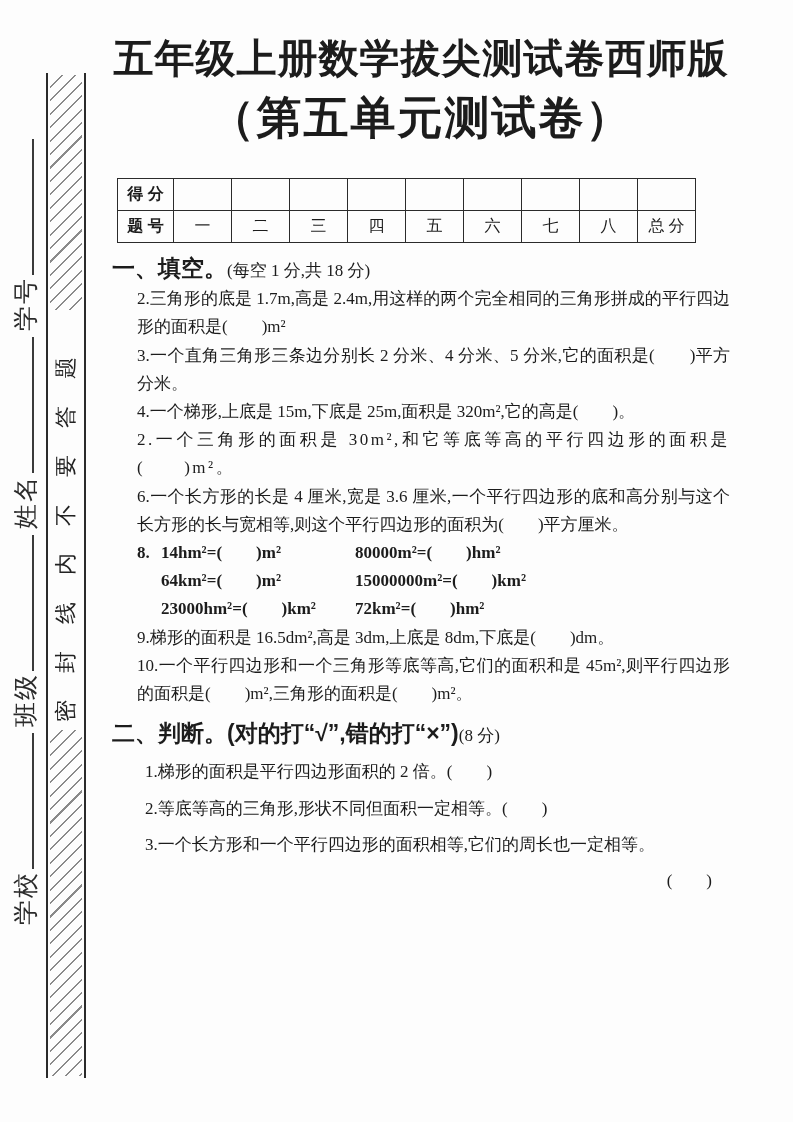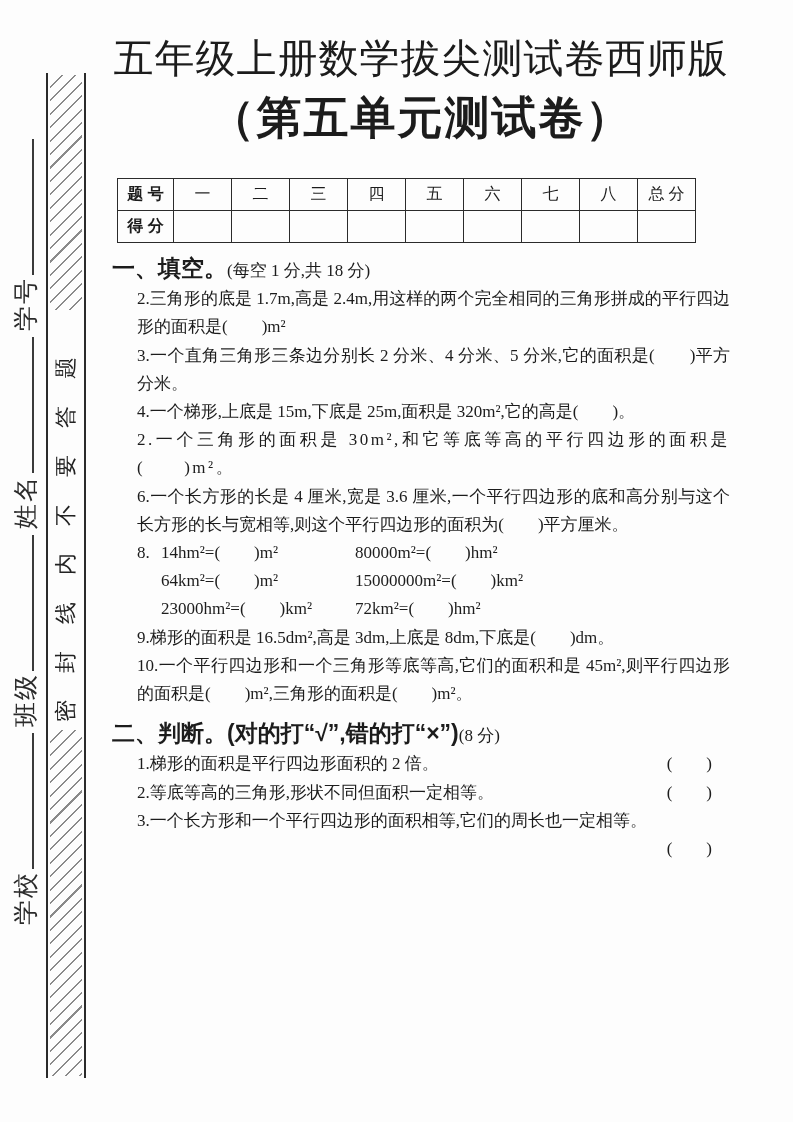--- a/index.html
+++ b/index.html
@@ -39,21 +39,21 @@
     font-size:22px; line-height:36px; letter-spacing:27px;
     text-align:center; white-space:nowrap; color:#222;
     font-family:"Liberation Serif","DejaVu Serif",serif;
   }
 
   
   main { position:absolute; left:112px; top:0; width:618px; }
   .title {
     margin:34px 0 0 0; text-align:center;
     font-family:"Liberation Sans","DejaVu Sans",sans-serif;
-    font-size:40px; font-weight:400; line-height:48px; letter-spacing:1px;
+    font-size:40px; font-weight:700; line-height:48px; letter-spacing:1px;
   }
   .subtitle {
     margin:14px 0 0 0; text-align:center;
     font-family:"Liberation Sans","DejaVu Sans",sans-serif;
     font-size:45px; font-weight:700; line-height:44px; letter-spacing:2px;
   }
 
   table.score {
     border-collapse:collapse; margin:38px 0 0 5px;
   }
@@ -68,28 +68,28 @@
 
   section { font-size:17px; line-height:28.2px; }
   .sec-head { margin:11px 0 0 0; }
   .sec-head b {
     font-family:"Liberation Sans","DejaVu Sans",sans-serif;
     font-size:23px; font-weight:700;
   }
   .q { margin:0; padding-left:25px; text-align:justify; }
   .q.spread { letter-spacing:2.5px; }
 
-  .conv-grid { display:grid; grid-template-columns:218px 1fr; margin-left:25px; }
+  .conv-grid { display:grid; grid-template-columns:218px 1fr; margin-left:25px;font-weight:bold; }
   .conv-grid p { margin:0; }
   .conv-item.indent { padding-left:24px; }
   .conv-num { display:inline-block; width:24px; }
 
   .judge-row {
-    display:flex; justify-content:space-between;
-    padding-left:25px; padding-right:18px; margin:0;
+    display:flex; 
+    padding-left:25px; padding-right:18px; margin:8px;
   }
   .bracket-row { text-align:right; padding-right:18px; margin:0; }
 </style>
 </head>
 <body>
 
 <div class="page">
 
   <div class="margin-labels">
     <span>学校</span><span class="fill-line"></span><span>班级</span><span class="fill-line"></span><span>姓名</span><span class="fill-line"></span><span>学号</span><span class="fill-line"></span>
@@ -101,42 +101,42 @@
     <div class="hatch hatch-bottom"></div>
   </div>
 
   <main>
     <h1 class="title">五年级上册数学拔尖测试卷西师版</h1>
     <h2 class="subtitle">（第五单元测试卷）</h2>
 
     <table class="score">
       <tbody>
           <tr>
+        <td class="lab">得 分</td>
+        <td></td>
+        <td></td>
+        <td></td>
+        <td></td>
+        <td></td>
+        <td></td>
+        <td></td>
+        <td></td>
+        <td></td>
+      </tr>
+      <tr>
         <td class="lab">题 号</td>
         <td>一</td>
         <td>二</td>
         <td>三</td>
         <td>四</td>
         <td>五</td>
         <td>六</td>
         <td>七</td>
         <td>八</td>
         <td>总 分</td>
-      </tr>
-      <tr>
-        <td class="lab">得 分</td>
-        <td></td>
-        <td></td>
-        <td></td>
-        <td></td>
-        <td></td>
-        <td></td>
-        <td></td>
-        <td></td>
-        <td></td>
       </tr>
     </tbody>
       </table>
 
     <section>
       <p class="sec-head"><b>一、填空。</b><span>(每空 1 分,共 18 分)</span></p>
       <p class="q">2.三角形的底是 1.7m,高是 2.4m,用这样的两个完全相同的三角形拼成的平行四边形的面积是(　　)m²</p>
       <p class="q">3.一个直角三角形三条边分别长 2 分米、4 分米、5 分米,它的面积是(　　)平方分米。</p>
       <p class="q">4.一个梯形,上底是 15m,下底是 25m,面积是 320m²,它的高是(　　)。</p>
       <p class="q spread">2.一个三角形的面积是 30m²,和它等底等高的平行四边形的面积是(　　)m²。</p>

